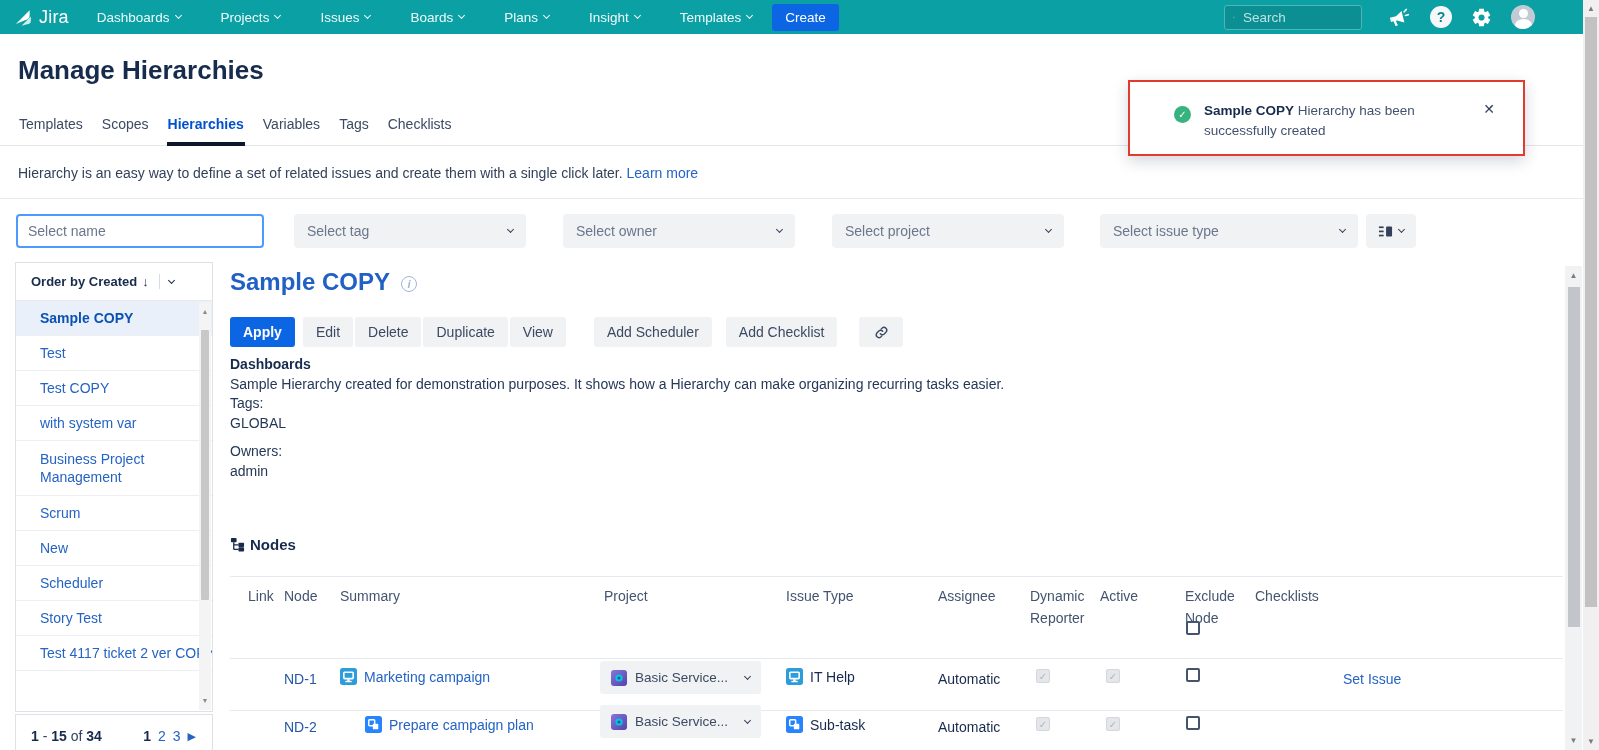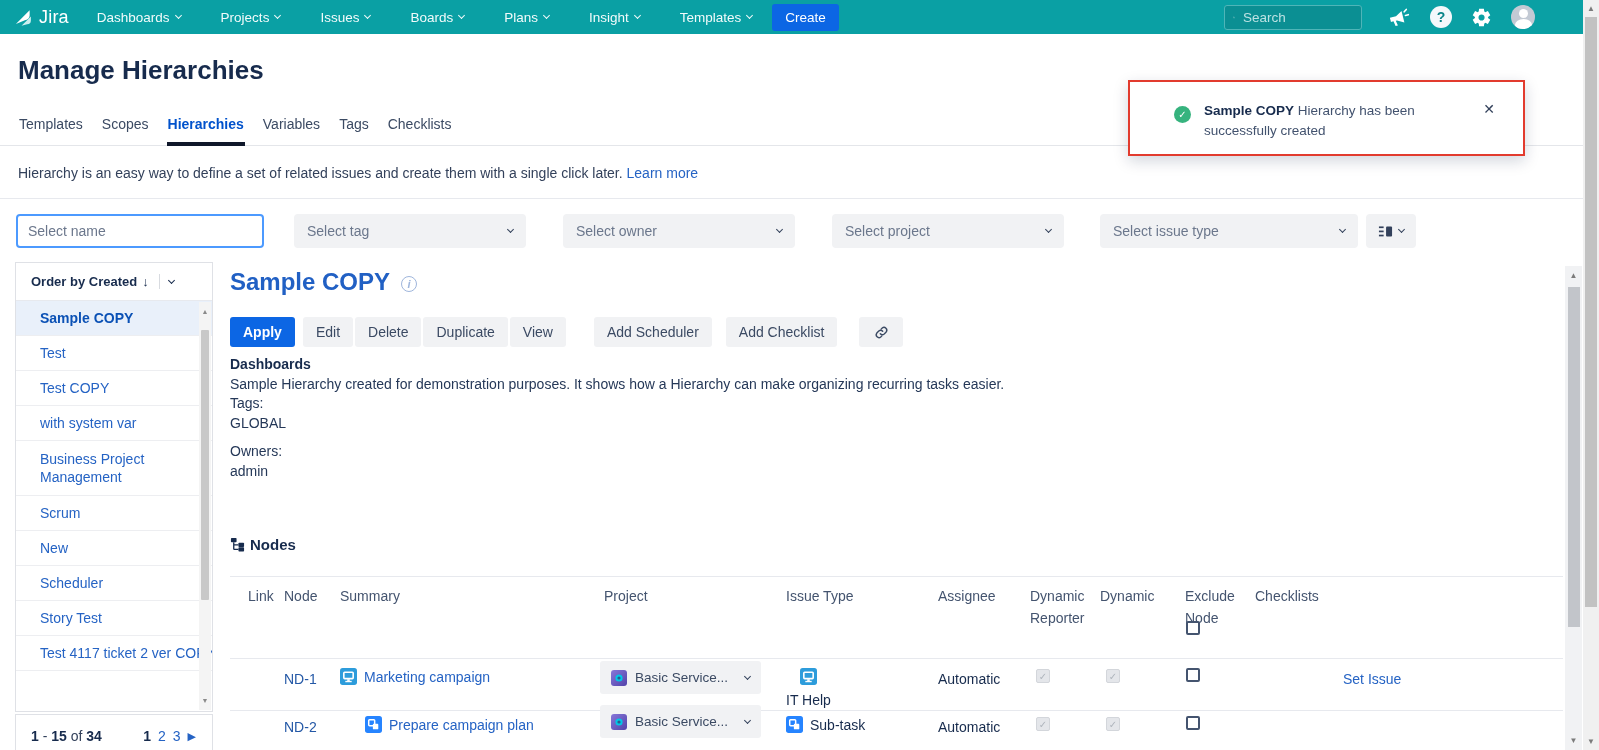--- a/index.html
+++ b/index.html
@@ -318,21 +318,21 @@
 
   <div class="hline" style="top:576px"></div>
 
   <div class="th" style="left:248px; top:576px; padding-top:9px;">Link</div>
   <div class="th" style="left:284px; top:576px; padding-top:9px;">Node</div>
   <div class="th" style="left:340px; top:576px; padding-top:9px;">Summary</div>
   <div class="th" style="left:604px; top:576px; padding-top:9px;">Project</div>
   <div class="th" style="left:786px; top:576px; padding-top:9px;">Issue Type</div>
   <div class="th" style="left:938px; top:576px; padding-top:9px;">Assignee</div>
   <div class="th" style="left:1030px; top:576px; padding-top:9px; width:66px;">Dynamic Reporter</div>
-  <div class="th" style="left:1100px; top:576px; padding-top:9px;">Dynamic</div>
+  <div class="th" style="left:1100px; top:576px; padding-top:9px;">Active</div>
   <div class="th" style="left:1185px; top:576px; padding-top:9px; width:60px;">Exclude Node</div>
   <div class="th" style="left:1255px; top:576px; padding-top:9px;">Checklists</div>
   <div class="cb un" style="left:1186px; top:621px;"></div>
 
   <div class="hline" style="top:658px"></div>
 
   <div class="cell link-cell" style="left:284px; top:671px;">ND-1</div>
   <div class="sum" style="left:340px; top:668px;">
     <svg width="17" height="17" viewBox="0 0 16 16">
       <rect width="16" height="16" rx="2.5" fill="#2D9CDB"></rect>
@@ -350,21 +350,21 @@
             <stop offset="1" stop-color="#5243AA"></stop>
           </linearGradient>
         </defs>
       <rect width="16" height="16" rx="3" fill="url(#pg1)"></rect>
       <circle cx="8" cy="8" r="3.6" fill="#00C7E6"></circle>
       <circle cx="8" cy="8" r="1.6" fill="#2E5A8C"></circle>
     </svg>
     <span class="txt">Basic Service...</span>
     <span class="chev sm"></span>
   </div>
-  <div class="itype" style="left:786px; top:668px;flex-direction:column;">
+  <div class="itype" style="left:786px; top:668px;">
     <svg width="17" height="17" viewBox="0 0 16 16">
       <rect width="16" height="16" rx="2.5" fill="#2D9CDB"></rect>
       <rect x="3.6" y="4" width="8.8" height="6" rx="0.8" fill="none" stroke="#fff" stroke-width="1.5"></rect>
       <rect x="6.8" y="10.6" width="2.4" height="1.6" fill="#fff"></rect>
       <rect x="5" y="12.1" width="6" height="1.3" fill="#fff"></rect>
     </svg>
     <span>IT Help</span>
   </div>
   <div class="cell" style="left:938px; top:671px;">Automatic</div>
   <div class="cb dis" style="left:1036px; top:669px;">✓</div>

